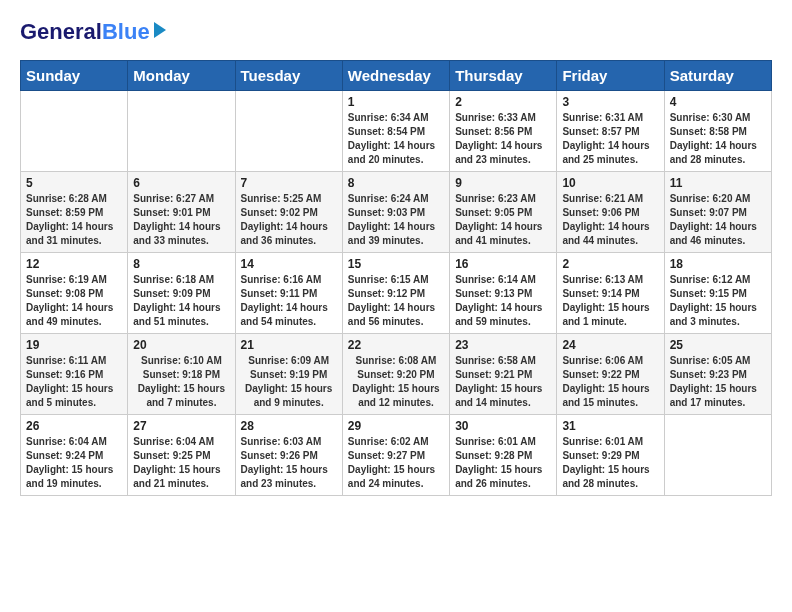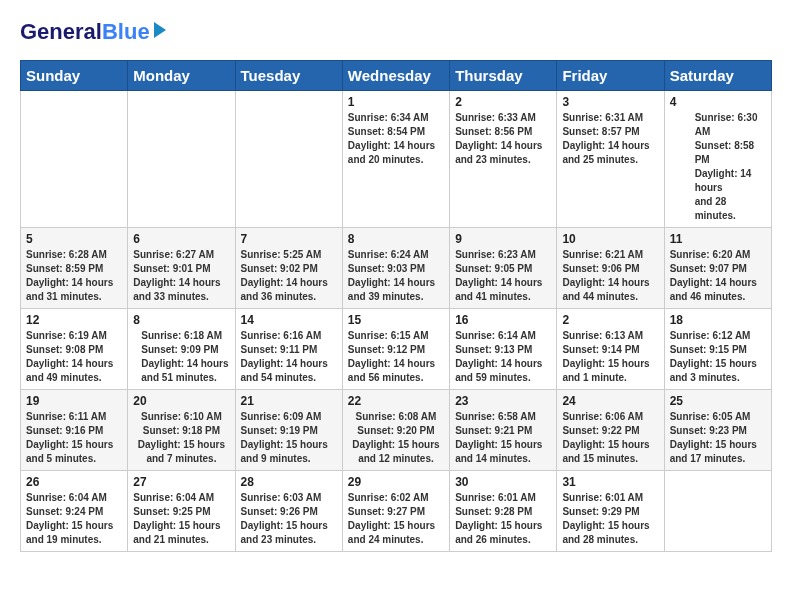--- a/index.html
+++ b/index.html
@@ -137,21 +137,21 @@
         </td>
         <td>
           <span class="day-num">3</span>
           <div class="day-info" style="white-space: pre-line;">Sunrise: 6:31 AM
 Sunset: 8:57 PM
 Daylight: 14 hours
 and 25 minutes.</div>
         </td>
         <td>
           <span class="day-num">4</span>
-          <div class="day-info" style="white-space: pre-line; margin-left: 25px;">Sunrise: 6:30 AM
+          <div class="day-info" style="white-space: pre-line;">Sunrise: 6:30 AM
 Sunset: 8:58 PM
 Daylight: 14 hours
 and 28 minutes.</div>
         </td>
       </tr>
       <tr>
         <td>
           <span class="day-num">5</span>
           <div class="day-info" style="white-space: pre-line;">Sunrise: 6:28 AM
 Sunset: 8:59 PM
@@ -204,21 +204,21 @@
       <tr>
         <td>
           <span class="day-num">12</span>
           <div class="day-info" style="white-space: pre-line;">Sunrise: 6:19 AM
 Sunset: 9:08 PM
 Daylight: 14 hours
 and 49 minutes.</div>
         </td>
         <td>
           <span class="day-num">8</span>
-          <div class="day-info" style="white-space: pre-line; margin-left: 8px;">Sunrise: 6:18 AM
+          <div class="day-info" style="white-space: pre-line;">Sunrise: 6:18 AM
 Sunset: 9:09 PM
 Daylight: 14 hours
 and 51 minutes.</div>
         </td>
         <td>
           <span class="day-num">14</span>
           <div class="day-info" style="white-space: pre-line;">Sunrise: 6:16 AM
 Sunset: 9:11 PM
 Daylight: 14 hours
 and 54 minutes.</div>
@@ -262,21 +262,21 @@
         </td>
         <td>
           <span class="day-num">20</span>
           <div class="day-info" style="white-space: pre-line; text-align: center;">Sunrise: 6:10 AM
 Sunset: 9:18 PM
 Daylight: 15 hours
 and 7 minutes.</div>
         </td>
         <td>
           <span class="day-num">21</span>
-          <div class="day-info" style="white-space: pre-line;">Sunrise: 6:09 AM
+          <div class="day-info" style="white-space: pre-line; text-align: center;">Sunrise: 6:09 AM
 Sunset: 9:19 PM
 Daylight: 15 hours
 and 9 minutes.</div>
         </td>
         <td>
           <span class="day-num">22</span>
           <div class="day-info" style="white-space: pre-line; text-align: center;">Sunrise: 6:08 AM
 Sunset: 9:20 PM
 Daylight: 15 hours
 and 12 minutes.</div>

